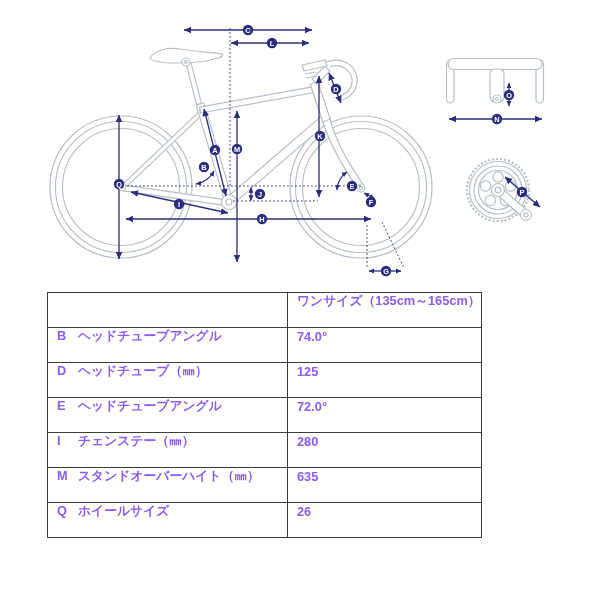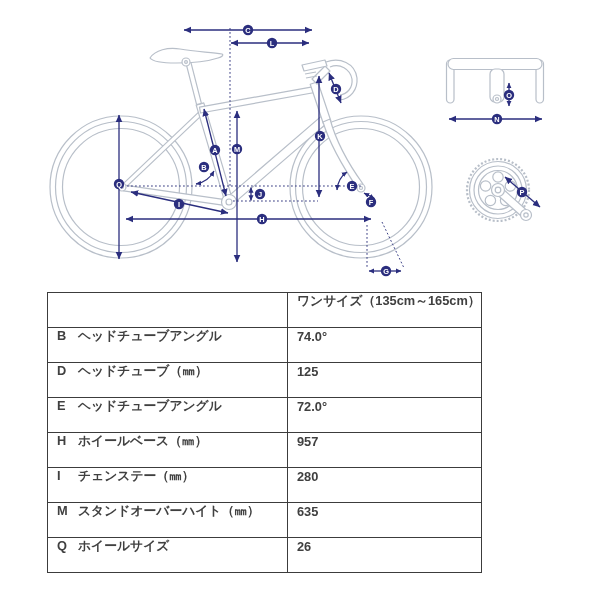--- a/index.html
+++ b/index.html
@@ -8,21 +8,21 @@
   svg{position:absolute;left:0;top:0;}
   .bike{stroke:#b8bfc9;stroke-width:1.2;fill:none;}
   .tube{stroke:#b8bfc9;stroke-width:1.2;fill:#ffffff;stroke-linejoin:round;}
   .ann{stroke:#2b2e7e;stroke-width:1.3;fill:none;}
   .dot{stroke:#3a3f85;stroke-width:1;fill:none;stroke-dasharray:1.8 2.2;}
   .mk circle{fill:#2b2e7e;stroke:none;}
   .mk text{fill:#ffffff;font-size:7.4px;font-weight:bold;text-anchor:middle;
            font-family:"Liberation Sans",sans-serif;}
   table.spec{position:absolute;left:47px;top:292px;border-collapse:collapse;table-layout:fixed;}
   table.spec td{border:1.6px solid #3c3c3c;box-sizing:border-box;height:27.2px;
-      font-size:12.8px;font-weight:bold;color:#404040;padding:0 0 17px 9px;vertical-align:middle;
+      font-size:12.8px;font-weight:bold;color:#8b5cf6;padding:0 0 17px 9px;vertical-align:middle;
       font-family:"Liberation Sans",sans-serif;white-space:nowrap;overflow:hidden;}
   td.c1{width:240px;}
   td.c2{width:183px;padding-left:7px;}
   .rk{display:inline-block;width:21px;}
 </style>
 </head>
 <body>
 
 <div class="stage">
 
@@ -207,24 +207,20 @@
     </tr>
     <tr>
       <td class="c1"><span class="rk">D</span><span>ヘッドチューブ（㎜）</span></td>
       <td class="c2">125</td>
     </tr>
     <tr>
       <td class="c1"><span class="rk">E</span><span>ヘッドチューブアングル</span></td>
       <td class="c2">72.0°</td>
     </tr>
     <tr>
-      <td class="c1"><span class="rk">H</span><span>ホイールベース（㎜）</span></td>
-      <td class="c2">957</td>
-    </tr>
-    <tr>
       <td class="c1"><span class="rk">I</span><span>チェンステー（㎜）</span></td>
       <td class="c2">280</td>
     </tr>
     <tr>
       <td class="c1"><span class="rk">M</span><span>スタンドオーバーハイト（㎜）</span></td>
       <td class="c2">635</td>
     </tr>
     <tr>
       <td class="c1"><span class="rk">Q</span><span>ホイールサイズ</span></td>
       <td class="c2">26</td>

